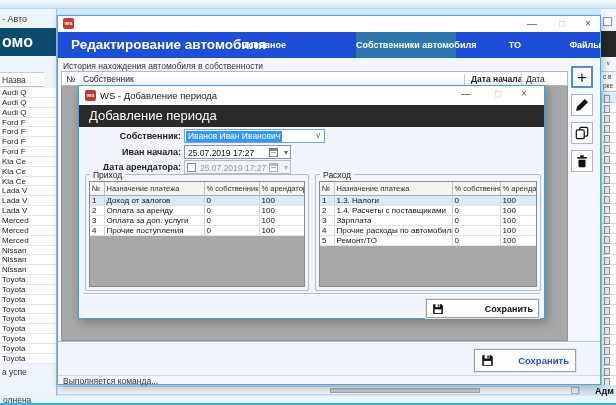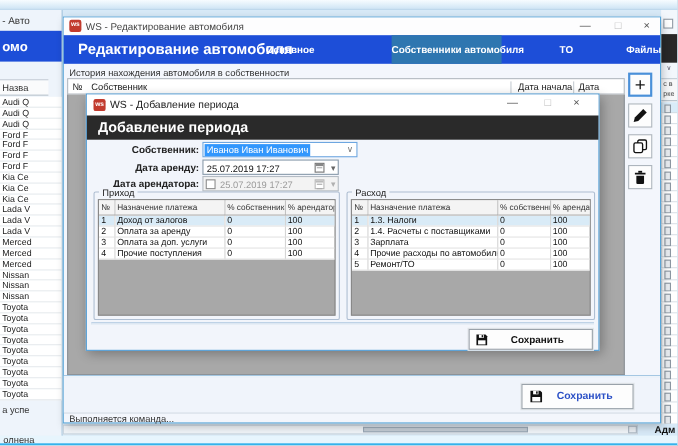--- a/index.html
+++ b/index.html
@@ -10,21 +10,21 @@
 
   
   .top-strip { position:absolute; left:0; top:0; width:616px; height:9px;
                background:linear-gradient(#f7fcff,#cfe5f5); border-bottom:1px solid #bcd6ea; }
 
   
   .bg-left { position:absolute; left:0; top:9px; width:57px; height:396px;
              background:#eef4fb; overflow:hidden; border-right:1px solid #9fc2dd; }
   .bg-left-title { position:absolute; left:2px; top:5px; font-size:9px; color:#333; white-space:nowrap; }
   .bg-left-dark { position:absolute; left:0; top:19px; width:57px; height:28px;
-                  background:#1d4ed8; color:#fff; font-weight:bold; font-size:12px;
+                  background:#0c4a6e; color:#fff; font-weight:bold; font-size:16px;
                   line-height:28px; padding-left:2px; }
   .bg-left-colhead { position:absolute; left:0; top:63px; width:44px; height:15px;
                      background:#fafbfc; border-top:1px solid #c4cdd6; border-bottom:1px solid #b7c2cc;
                      font-size:8.5px; color:#333; line-height:15px; padding-left:2px; }
   .bg-left-list { position:absolute; left:0; top:79px; width:57px; }
   .bg-row { height:9.85px; line-height:9.85px; font-size:8px; color:#222;
             padding-left:2px; border-bottom:1px solid #e2e6ea; background:#fff;
             white-space:nowrap; overflow:hidden; }
   .bg-left-status { position:absolute; left:2px; top:358px; font-size:8.5px; color:#333; }
 
@@ -78,62 +78,62 @@
   .tab1 { left:148px; width:80px; } .tab2 { left:228px; width:70px;margin-top:32px; }
   .tab3 { left:298px; width:100px; } .tab4 { left:398px; width:65px; }
   .tab5 { left:463px; width:80px; }
 
   .section-label { position:absolute; left:5px; top:45px; font-size:8.5px; color:#333; white-space:nowrap; }
 
   .owners-head { position:absolute; left:3px; top:55px; width:507px; height:15px;
                  background:#fff; border:1px solid #b2b9c0; font-size:8.5px; color:#222; }
   .oh-num { position:absolute; left:4px; top:2px; }
   .oh-owner { position:absolute; left:21px; top:2px; }
-  .oh-start { position:absolute; left:402px; top:2px; border-left:1px solid #c6ccd2; padding-left:6px; height:11px; }
+  .oh-start { position:absolute; left:402px; top:2px; border-left:1px solid #c6ccd2; padding-left:6px; height:11px;font-weight:bold; }
   .oh-end { position:absolute; left:459px; top:2px; border-left:1px solid #c6ccd2; padding-left:4px; height:11px; }
   .owners-body { position:absolute; left:3px; top:70px; width:507px; height:255px;
                  background:#a8a8a8; border:1px solid #8c9298; border-top:none; }
 
   .toolbar-btn { position:absolute; left:513px; width:22px; height:22px; background:#fdfdfd;
                  border:1px solid #adb5bd; text-align:center; cursor:default; }
   .toolbar-btn.focus { border:2px solid #4a90d9; }
   .tb-add { top:50px; font-size:17px; line-height:19px; color:#111; }
   .tb-edit { top:78px; } .tb-copy { top:106px; } .tb-del { top:134px; }
   .toolbar-btn svg { margin-top:3px; }
 
   .mw-sep { position:absolute; left:0; top:325px; width:100%; height:2px;
             background:#9dc3e0; border-bottom:1px solid #fff; }
   .btnbar { position:absolute; left:0; top:327px; width:100%; height:32px; background:#f0f4fb; }
   .save-btn { position:absolute; display:flex; align-items:center; background:#fdfdfd;
               border:1px solid #9aa2aa; box-shadow:0 0 0 1px #e2e6ea; cursor:default; }
-  .save-btn .lbl { flex:1; text-align:center; font-weight:bold; font-size:9.5px; }
+  .save-btn .lbl { flex:1; text-align:right; font-weight:bold; font-size:9.5px; }
   .sb-main { left:416px; top:6px; width:102px; height:23px; padding:0 6px; }
   .sb-main .lbl { color:#2b50c6; }
   .statusbar { position:absolute; left:0; top:359px; width:100%; height:11px;
                border-top:1px solid #d4dbe4; font-size:8.5px; color:#333; line-height:10px; padding-left:5px; }
 
   
   .dialog { position:absolute; left:78px; top:85px; width:467px; height:234px;
             background:#f2f5fb; border:1px solid #4f9cd4; box-shadow:2px 3px 10px rgba(0,0,0,.3); }
   .dlg-titlebar { position:absolute; left:0; top:0; width:100%; height:19px; background:#fff; }
   .dlg-icon { position:absolute; left:6px; top:4px; width:11px; height:11px; background:#c23b2e;
               border-radius:2px; color:#fff; font-size:6px; font-weight:bold; text-align:center; line-height:11px; }
   .dlg-title { position:absolute; left:21px; top:4px; font-size:9.5px; color:#222; white-space:nowrap; }
   .dlg-min { left:375px; } .dlg-max { left:407px; } .dlg-close { left:433px; }
   .dlg-header { position:absolute; left:0; top:19px; width:100%; height:22px; background:#2a2a2a; }
-  .dlg-header span { position:absolute; left:10px; top:3px; font-size:13px; font-weight:bold; color:#fff; }
+  .dlg-header span { position:absolute; left:10px; top:3px; font-size:13px; font-weight:normal; color:#fff; }
 
   .frm-label { position:absolute; width:100px; text-align:right; font-size:9px; font-weight:bold; color:#222; }
   .fl1 { left:2px; top:45px; } .fl2 { left:2px; top:61px; } .fl3 { left:2px; top:76px; }
   .combo { position:absolute; left:105px; top:43px; width:141px; height:14px; background:#fff;
            border:1px solid #6da6e0; }
   .combo .val { position:absolute; left:1px; top:1px; background:#3297fd; color:#fff;
                 font-size:8.5px; line-height:11px; padding:0 2px; white-space:nowrap; }
   .combo .arr { position:absolute; right:3px; top:1px; color:#777; font-size:8px; }
-  .datefield { position:absolute; left:105px; width:124px; height:14px; background:#fff;
+  .datefield { position:absolute; left:105px; width:107px; height:14px; background:#fff;
                border:1px solid #8899aa; font-size:8.5px; line-height:12px; }
   .df1 { top:59px; } .df2 { top:74px; background:#f3f3f3; border-color:#b5bcc4; }
   .datefield .txt { position:absolute; left:3px; top:1px; color:#111; white-space:nowrap; }
   .df2 .txt { left:15px; color:#9a9a9a; }
   .checkbox { position:absolute; left:2px; top:2px; width:9px; height:9px; background:#fff; border:1px solid #8a8a8a; }
   .cal-ico { position:absolute; right:12px; top:2px; width:9px; height:9px; border:1px solid #777; background:#fff; }
   .cal-ico::before { content:""; position:absolute; left:0; top:0; width:7px; height:2px; background:#888; }
   .cal-ico::after { content:""; position:absolute; left:1px; top:3px; width:5px; height:3px;
                     border-top:1px solid #aaa; border-bottom:1px solid #aaa; }
   .df2 .cal-ico { border-color:#b5b5b5; } .df2 .cal-ico::before { background:#bbb; }
@@ -250,21 +250,20 @@
     </div>
     <div class="bb-right-label">Адм</div>
     <div class="bb-status">
       <span>олнена</span>
     </div>
   </div>
 
   <div class="main-window">
     <div class="titlebar">
       <span class="app-icon">ws</span>
-      <span class="title-text">WS - Редактирование автомобиля</span>
       <span class="win-btn mw-min">—</span>
       <span class="win-btn dim mw-max">□</span>
       <span class="win-btn mw-close">×</span>
     </div>
 
     <div class="dark-header">
       <span class="hdr-title">Редактирование автомобиля</span>
       <span class="tab tab1">Основное</span>
       <span class="tab tab2">Кластеры</span>
       <span class="tab tab3 active">Собственники автомобиля</span>
@@ -328,21 +327,21 @@
     <div class="dlg-header">
       <span>Добавление периода</span>
     </div>
 
     <div class="frm-label fl1">Собственник:</div>
     <div class="combo">
       <span class="val">Иванов Иван Иванович</span>
       <span class="arr">∨</span>
     </div>
 
-    <div class="frm-label fl2">Дата аренду:</div>
+    <div class="frm-label fl2">Иван начала:</div>
     <div class="datefield df1">
       <span class="txt">25.07.2019 17:27</span>
       <span class="cal-ico"></span>
       <span class="arr">▾</span>
     </div>
 
     <div class="frm-label fl3">Дата арендатора:</div>
     <div class="datefield df2">
       <span class="checkbox"></span>
       <span class="txt">25.07.2019 17:27</span>

